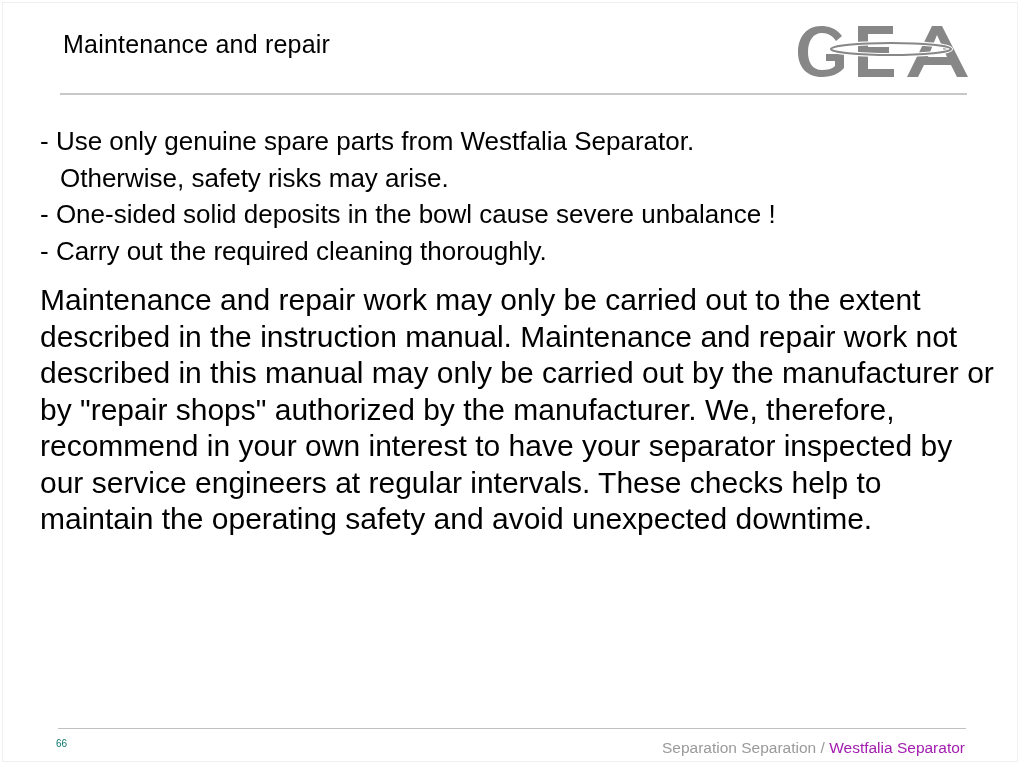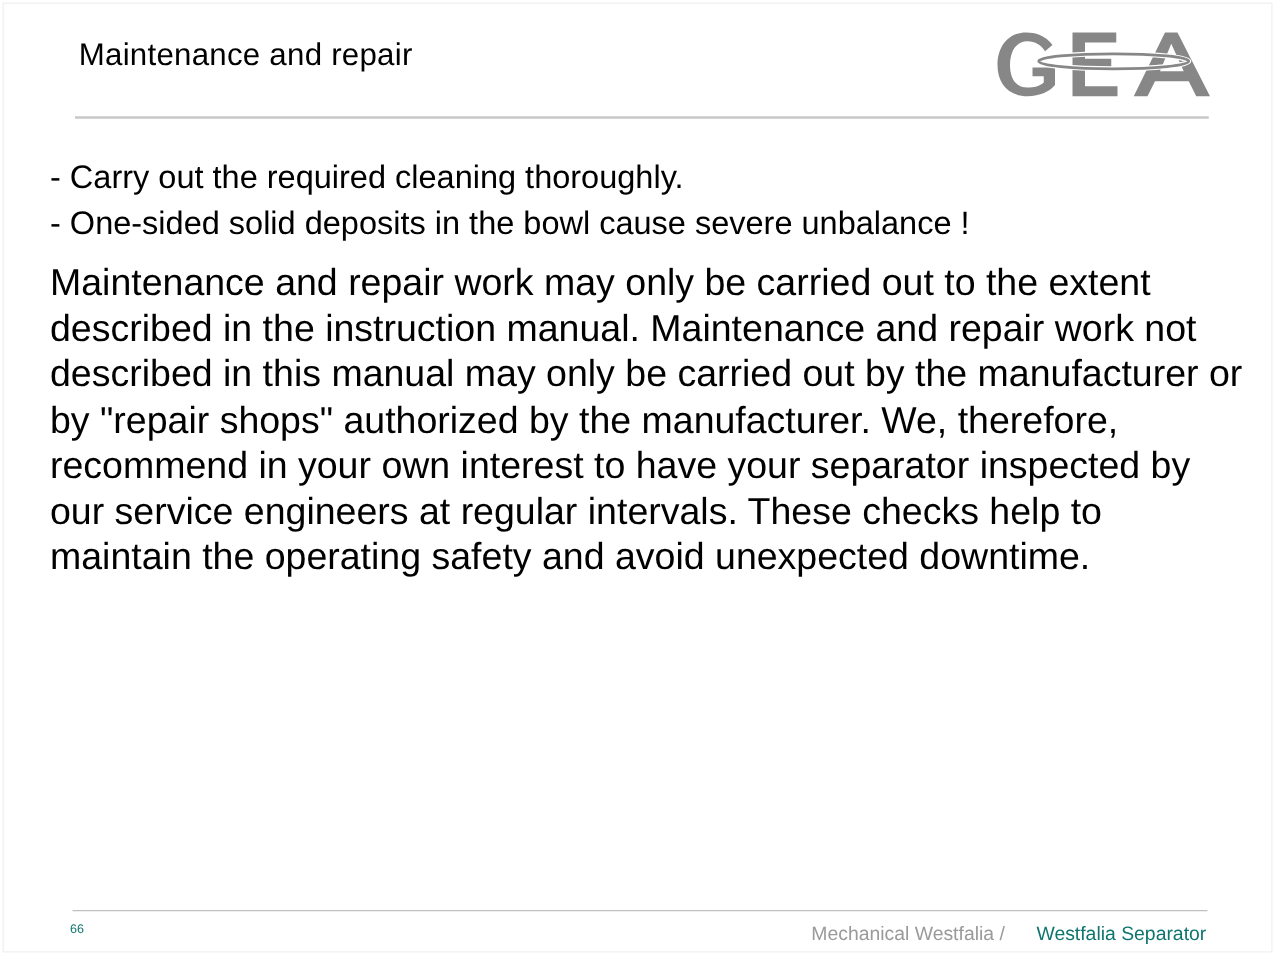--- a/index.html
+++ b/index.html
@@ -102,22 +102,21 @@
       position: absolute;
       right: 59px;
       top: 739px;
       font-size: 15.5px;
       white-space: nowrap;
     }
     .footer-label .division {
       color: #9a9a9a;
     }
     .footer-label .brand {
-      color: #0f766e;
-      margin-left: 21px;
+      color: #a21caf;
     }
   </style>
 </head>
 <body>
 
 <div class="slide-frame"></div>
 
 <h1 class="slide-title">Maintenance and repair</h1>
 
 <svg class="logo" viewBox="0 0 178 58" xmlns="http://www.w3.org/2000/svg">
@@ -131,27 +130,31 @@
   <ellipse cx="95" cy="27" rx="60" ry="6" fill="none" stroke="#ffffff" stroke-width="4"></ellipse>
   <ellipse cx="95" cy="27" rx="60" ry="6" fill="none" stroke="#878787" stroke-width="2.2"></ellipse>
 </svg>
 
 <div class="header-rule"></div>
 
 <div class="content">
 
   <ul class="bullets">
     <li>
-      <span>- Carry out the required cleaning thoroughly.</span>
+      <span>- Use only genuine spare parts from Westfalia Separator.</span>
+      <span class="cont">Otherwise, safety risks may arise.</span>
     </li>
     <li>
       <span>- One-sided solid deposits in the bowl cause severe unbalance !</span>
+    </li>
+    <li>
+      <span>- Carry out the required cleaning thoroughly.</span>
     </li>
   </ul>
 
   <p class="body-para">Maintenance and repair work may only be carried out to the extent described in the instruction manual. Maintenance and repair work not described in this manual may only be carried out by the manufacturer or by "repair shops" authorized by the manufacturer. We, therefore, recommend in your own interest to have your separator inspected by our service engineers at regular intervals. These checks help to maintain the operating safety and avoid unexpected downtime.</p>
 </div>
 
 <div class="footer-rule"></div>
 
 <div class="page-number">66</div>
 
-<div class="footer-label"><span class="division" style="white-space: pre;">Mechanical Westfalia / </span><span class="brand">Westfalia Separator</span></div>
+<div class="footer-label"><span class="division" style="white-space: pre;">Separation Separation / </span><span class="brand">Westfalia Separator</span></div>
 
 </body></html>

